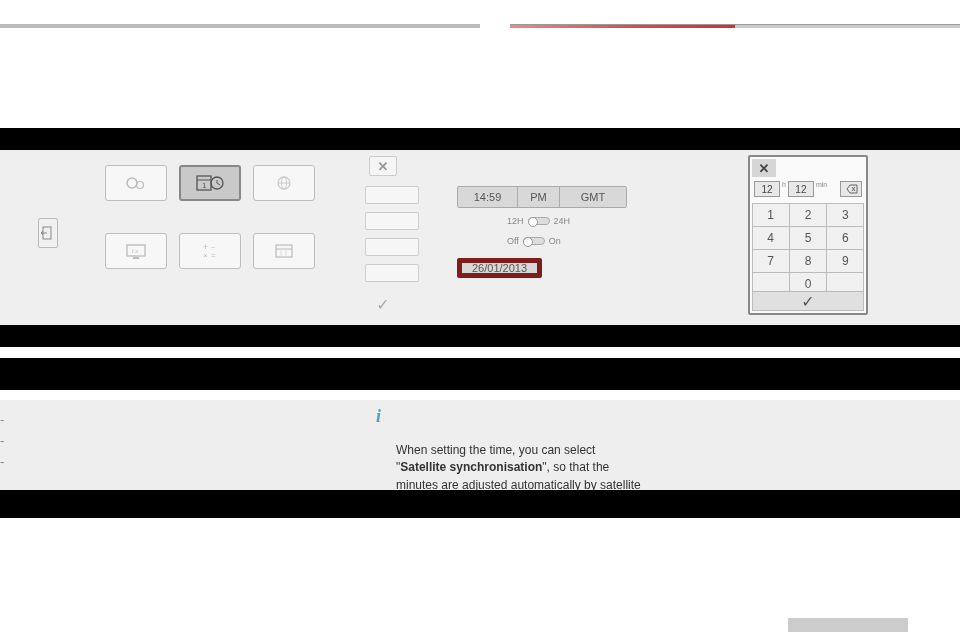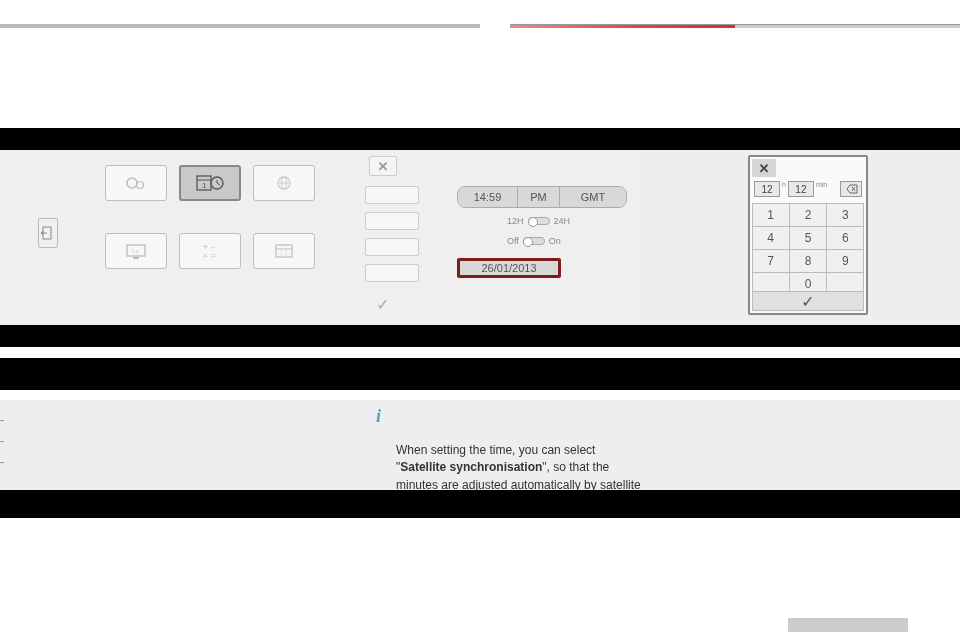--- a/index.html
+++ b/index.html
@@ -16,28 +16,28 @@
     .screen-left .grid { position: absolute; left: 105px; top: 15px; display: grid; grid-template-columns: repeat(3, 62px); grid-gap: 10px 12px; }
     .screen-left .tile { width: 62px; height: 36px; border: 1px solid #bdbdbd; border-radius: 3px; background: #f7f7f7; display: flex; align-items: center; justify-content: center; }
     .screen-left .tile.row2 { margin-top: 22px; }
     .screen-left .tile.active { background: #c9c9c9; border: 2px solid #888; }
     .screen-left .exit { position: absolute; left: 38px; top: 68px; width: 20px; height: 30px; border: 1px solid #bbb; border-radius: 2px; background: #f0f0f0; display: flex; align-items: center; justify-content: center; }
     
     .screen-mid { position: absolute; left: 357px; top: 0; width: 283px; height: 175px; background: #efeff0; }
     .screen-mid .cancel-x { position: absolute; left: 12px; top: 6px; width: 28px; height: 20px; border: 1px solid #ccc; border-radius: 2px; background: #f5f5f5; display: flex; align-items: center; justify-content: center; color: #999; font-size: 13px; font-weight: bold; }
     .screen-mid .confirm-v { position: absolute; left: 12px; top: 142px; width: 28px; height: 24px; display: flex; align-items: center; justify-content: center; color: #aaa; font-size: 16px; }
     .screen-mid .side-row { position: absolute; left: 8px; width: 54px; height: 18px; border: 1px solid #ccc; border-radius: 2px; background: #f6f6f6; }
-    .screen-mid .time-display { position: absolute; left: 100px; top: 36px; width: 170px; height: 22px; display: flex; border: 1px solid #aaa; border-radius: 8px; overflow: hidden; }
+    .screen-mid .time-display { position: absolute; left: 100px; top: 36px; width: 170px; height: 22px; display: flex; border: 1px solid #aaa; border-radius: 2px; overflow: hidden; }
     .screen-mid .time-display span { display: flex; align-items: center; justify-content: center; font-size: 11px; color: #555; background: #d8d8d8; border-right: 1px solid #aaa; }
     .screen-mid .time-display span:last-child { border-right: none; text-align: right; }
     .screen-mid .fmt-toggle { position: absolute; left: 150px; top: 66px; font-size: 9px; color: #888; display: flex; align-items: center; gap: 4px; }
     .screen-mid .sync-toggle { position: absolute; left: 150px; top: 86px; font-size: 9px; color: #888; display: flex; align-items: center; gap: 4px; }
     .screen-mid .toggle-track { width: 22px; height: 8px; border: 1px solid #aaa; border-radius: 4px; background: #ddd; position: relative; }
     .screen-mid .toggle-thumb { position: absolute; top: -1px; width: 10px; height: 10px; border: 1px solid #999; border-radius: 50%; background: #fff; }
-    .screen-mid .date-display { position: absolute; left: 100px; top: 108px; width: 104px; height: 20px; border: 3px solid #7f1d1d; border-radius: 2px; background: #d8d8d8; display: flex; align-items: center; justify-content: center; font-size: 11px; color: #555; }
+    .screen-mid .date-display { position: absolute; left: 100px; top: 108px; width: 85px; height: 20px; border: 5px solid #7f1d1d; border-radius: 2px; background: #d8d8d8; display: flex; align-items: center; justify-content: center; font-size: 11px; color: #555; }
     
     .keypad-box { position: absolute; right: 92px; top: 155px; width: 120px; height: 160px; background: #fafafa; border: 2px solid #888; border-radius: 2px; }
     .keypad-box .kp-close { position: absolute; left: 2px; top: 2px; width: 24px; height: 18px; background: #d5d5d5; display: flex; align-items: center; justify-content: center; font-size: 13px; color: #444; font-weight: bold; }
     .keypad-box .kp-time { position: absolute; left: 4px; top: 24px; right: 4px; height: 18px; display: flex; gap: 2px; }
     .keypad-box .kp-time .tcell { width: 26px; height: 16px; border: 1px solid #999; background: #e8e8e8; display: flex; align-items: center; justify-content: center; font-size: 10px; color: #444; }
     .keypad-box .kp-time .tlbl { font-size: 7px; color: #888; }
     .keypad-box .kp-time .backspace { width: 22px; height: 16px; border: 1px solid #999; background: #e8e8e8; margin-left: auto; display: flex; align-items: center; justify-content: center; }
     .keypad-box .kp-grid { position: absolute; left: 2px; right: 2px; top: 46px; display: grid; grid-template-columns: repeat(3, 1fr); }
     .keypad-box .kp-grid .kcell { height: 24px; border: 1px solid #bbb; background: #f0f0f0; display: flex; align-items: center; justify-content: center; font-size: 12px; color: #555; margin: -0.5px; }
     .keypad-box .kp-ok { position: absolute; left: 2px; right: 2px; bottom: 2px; height: 20px; border: 1px solid #bbb; background: #e0e0e0; display: flex; align-items: center; justify-content: center; color: #555; }

